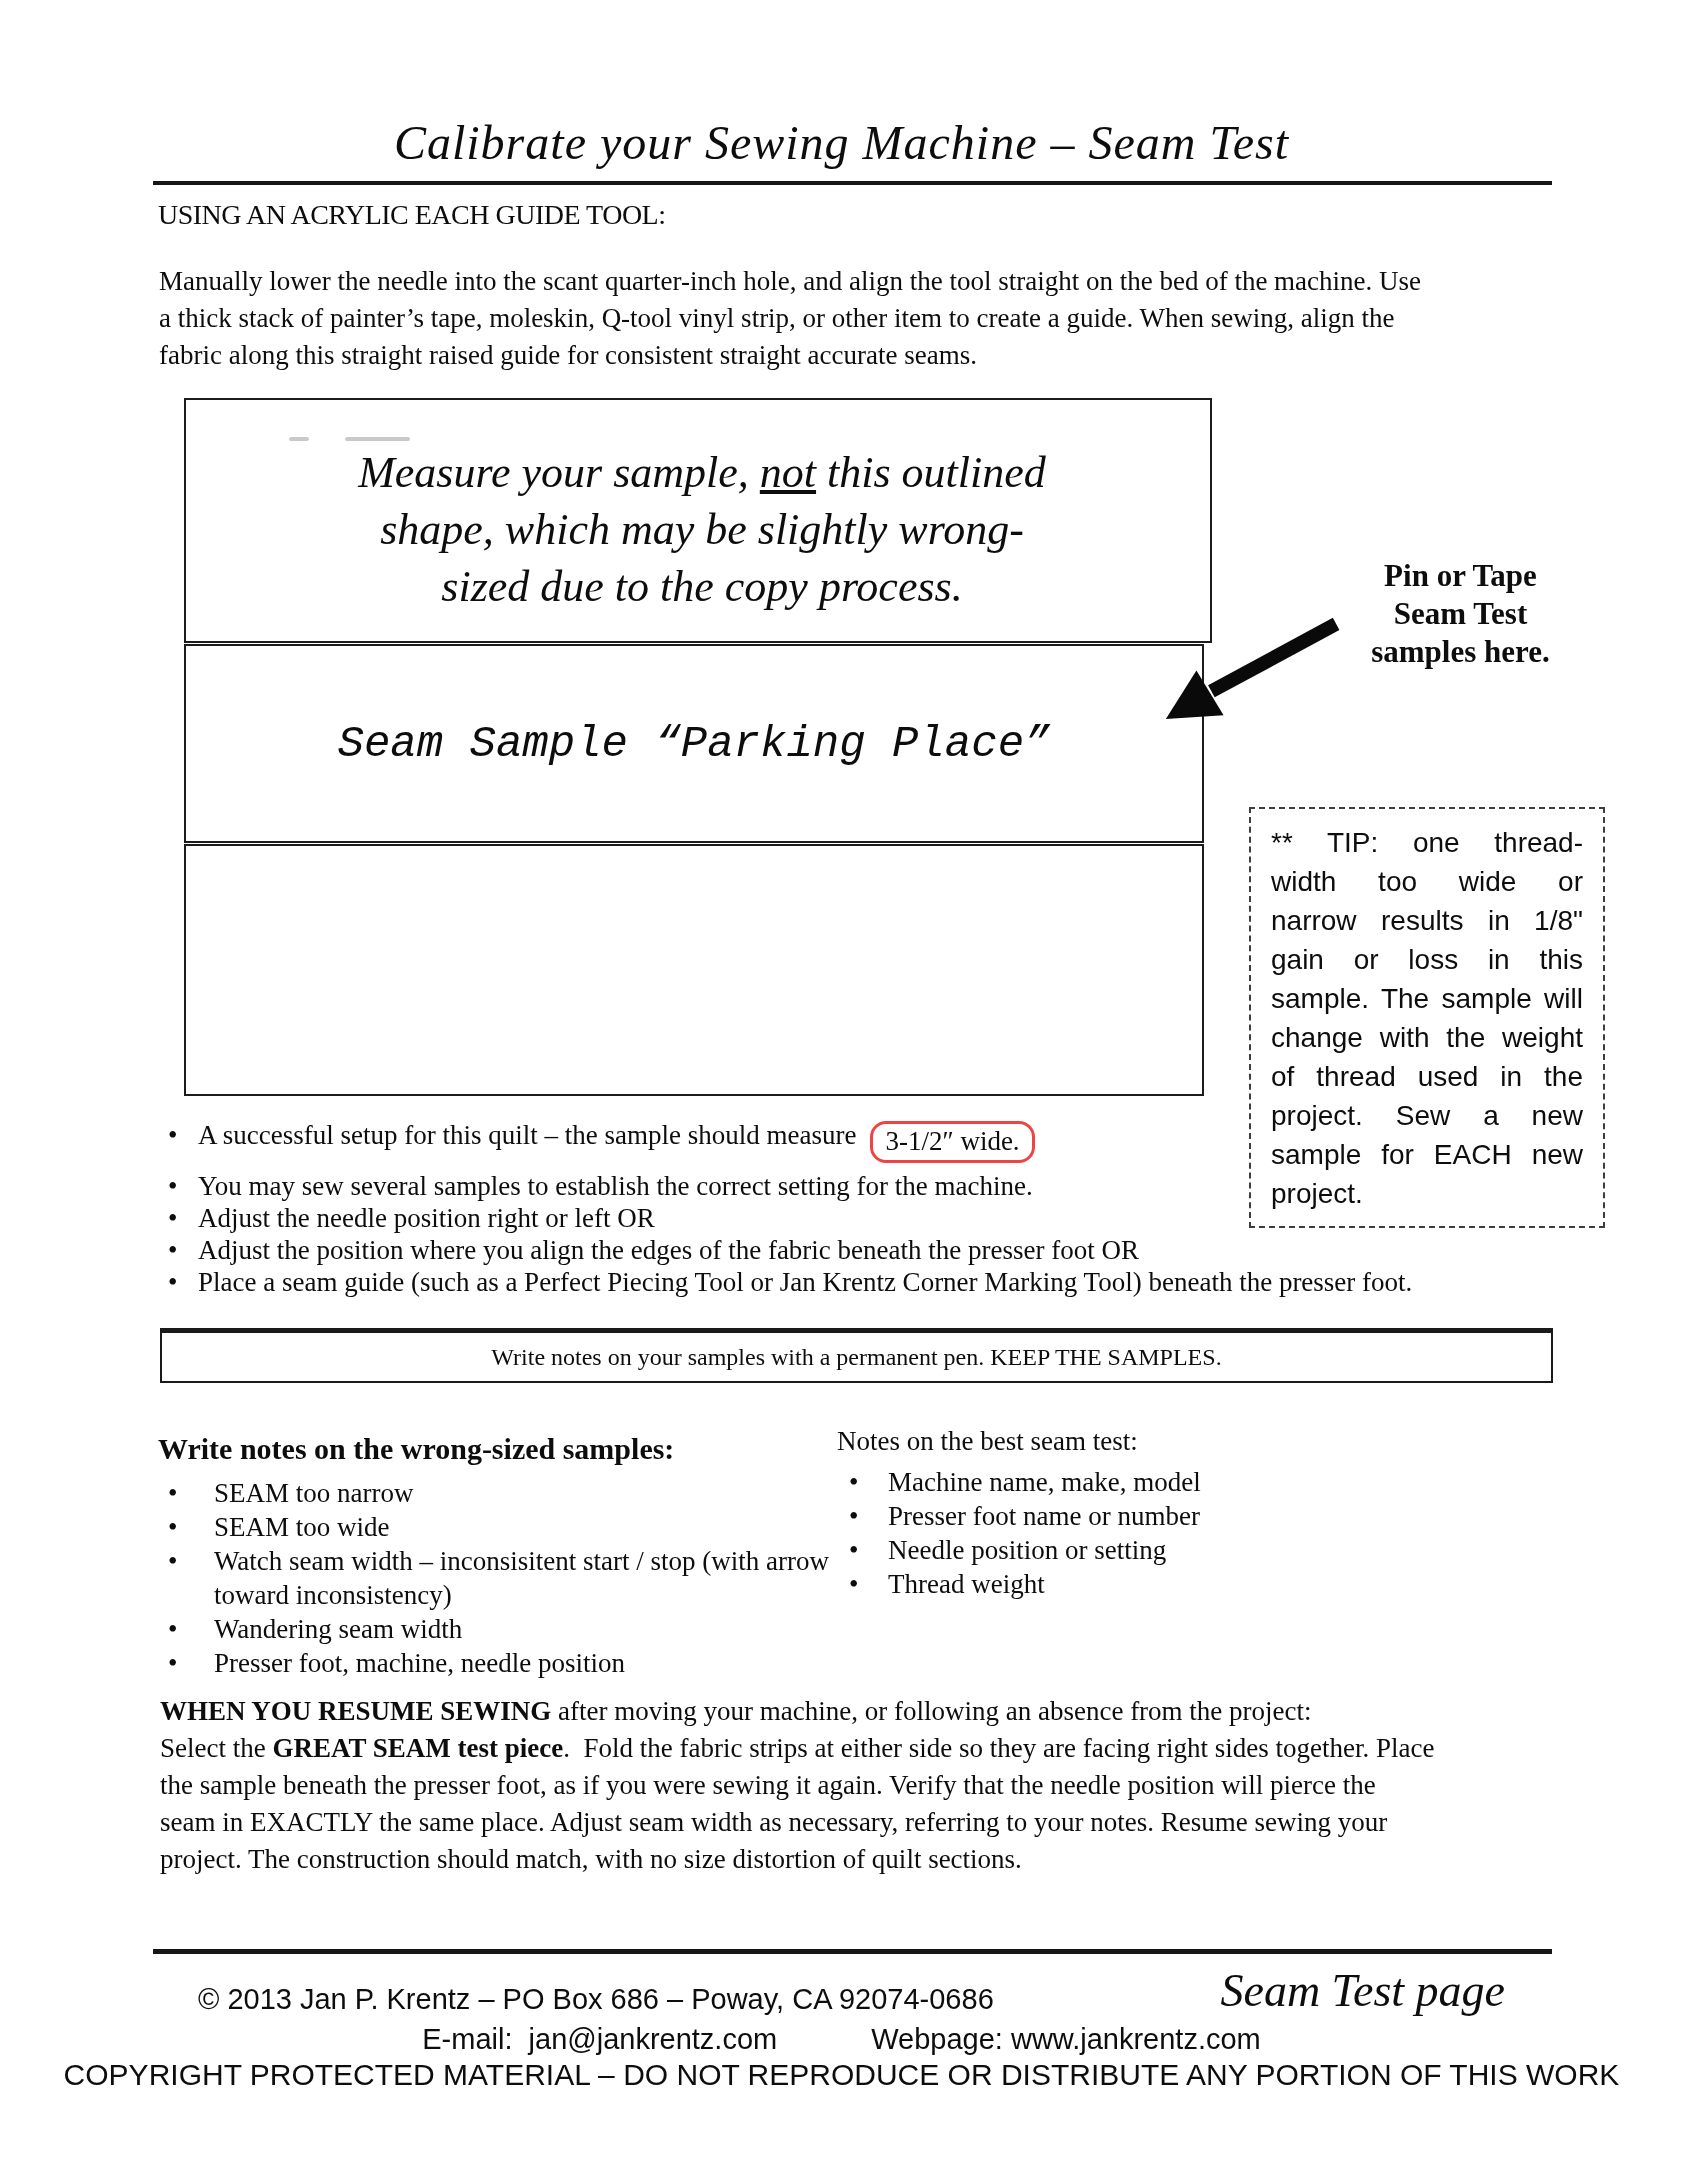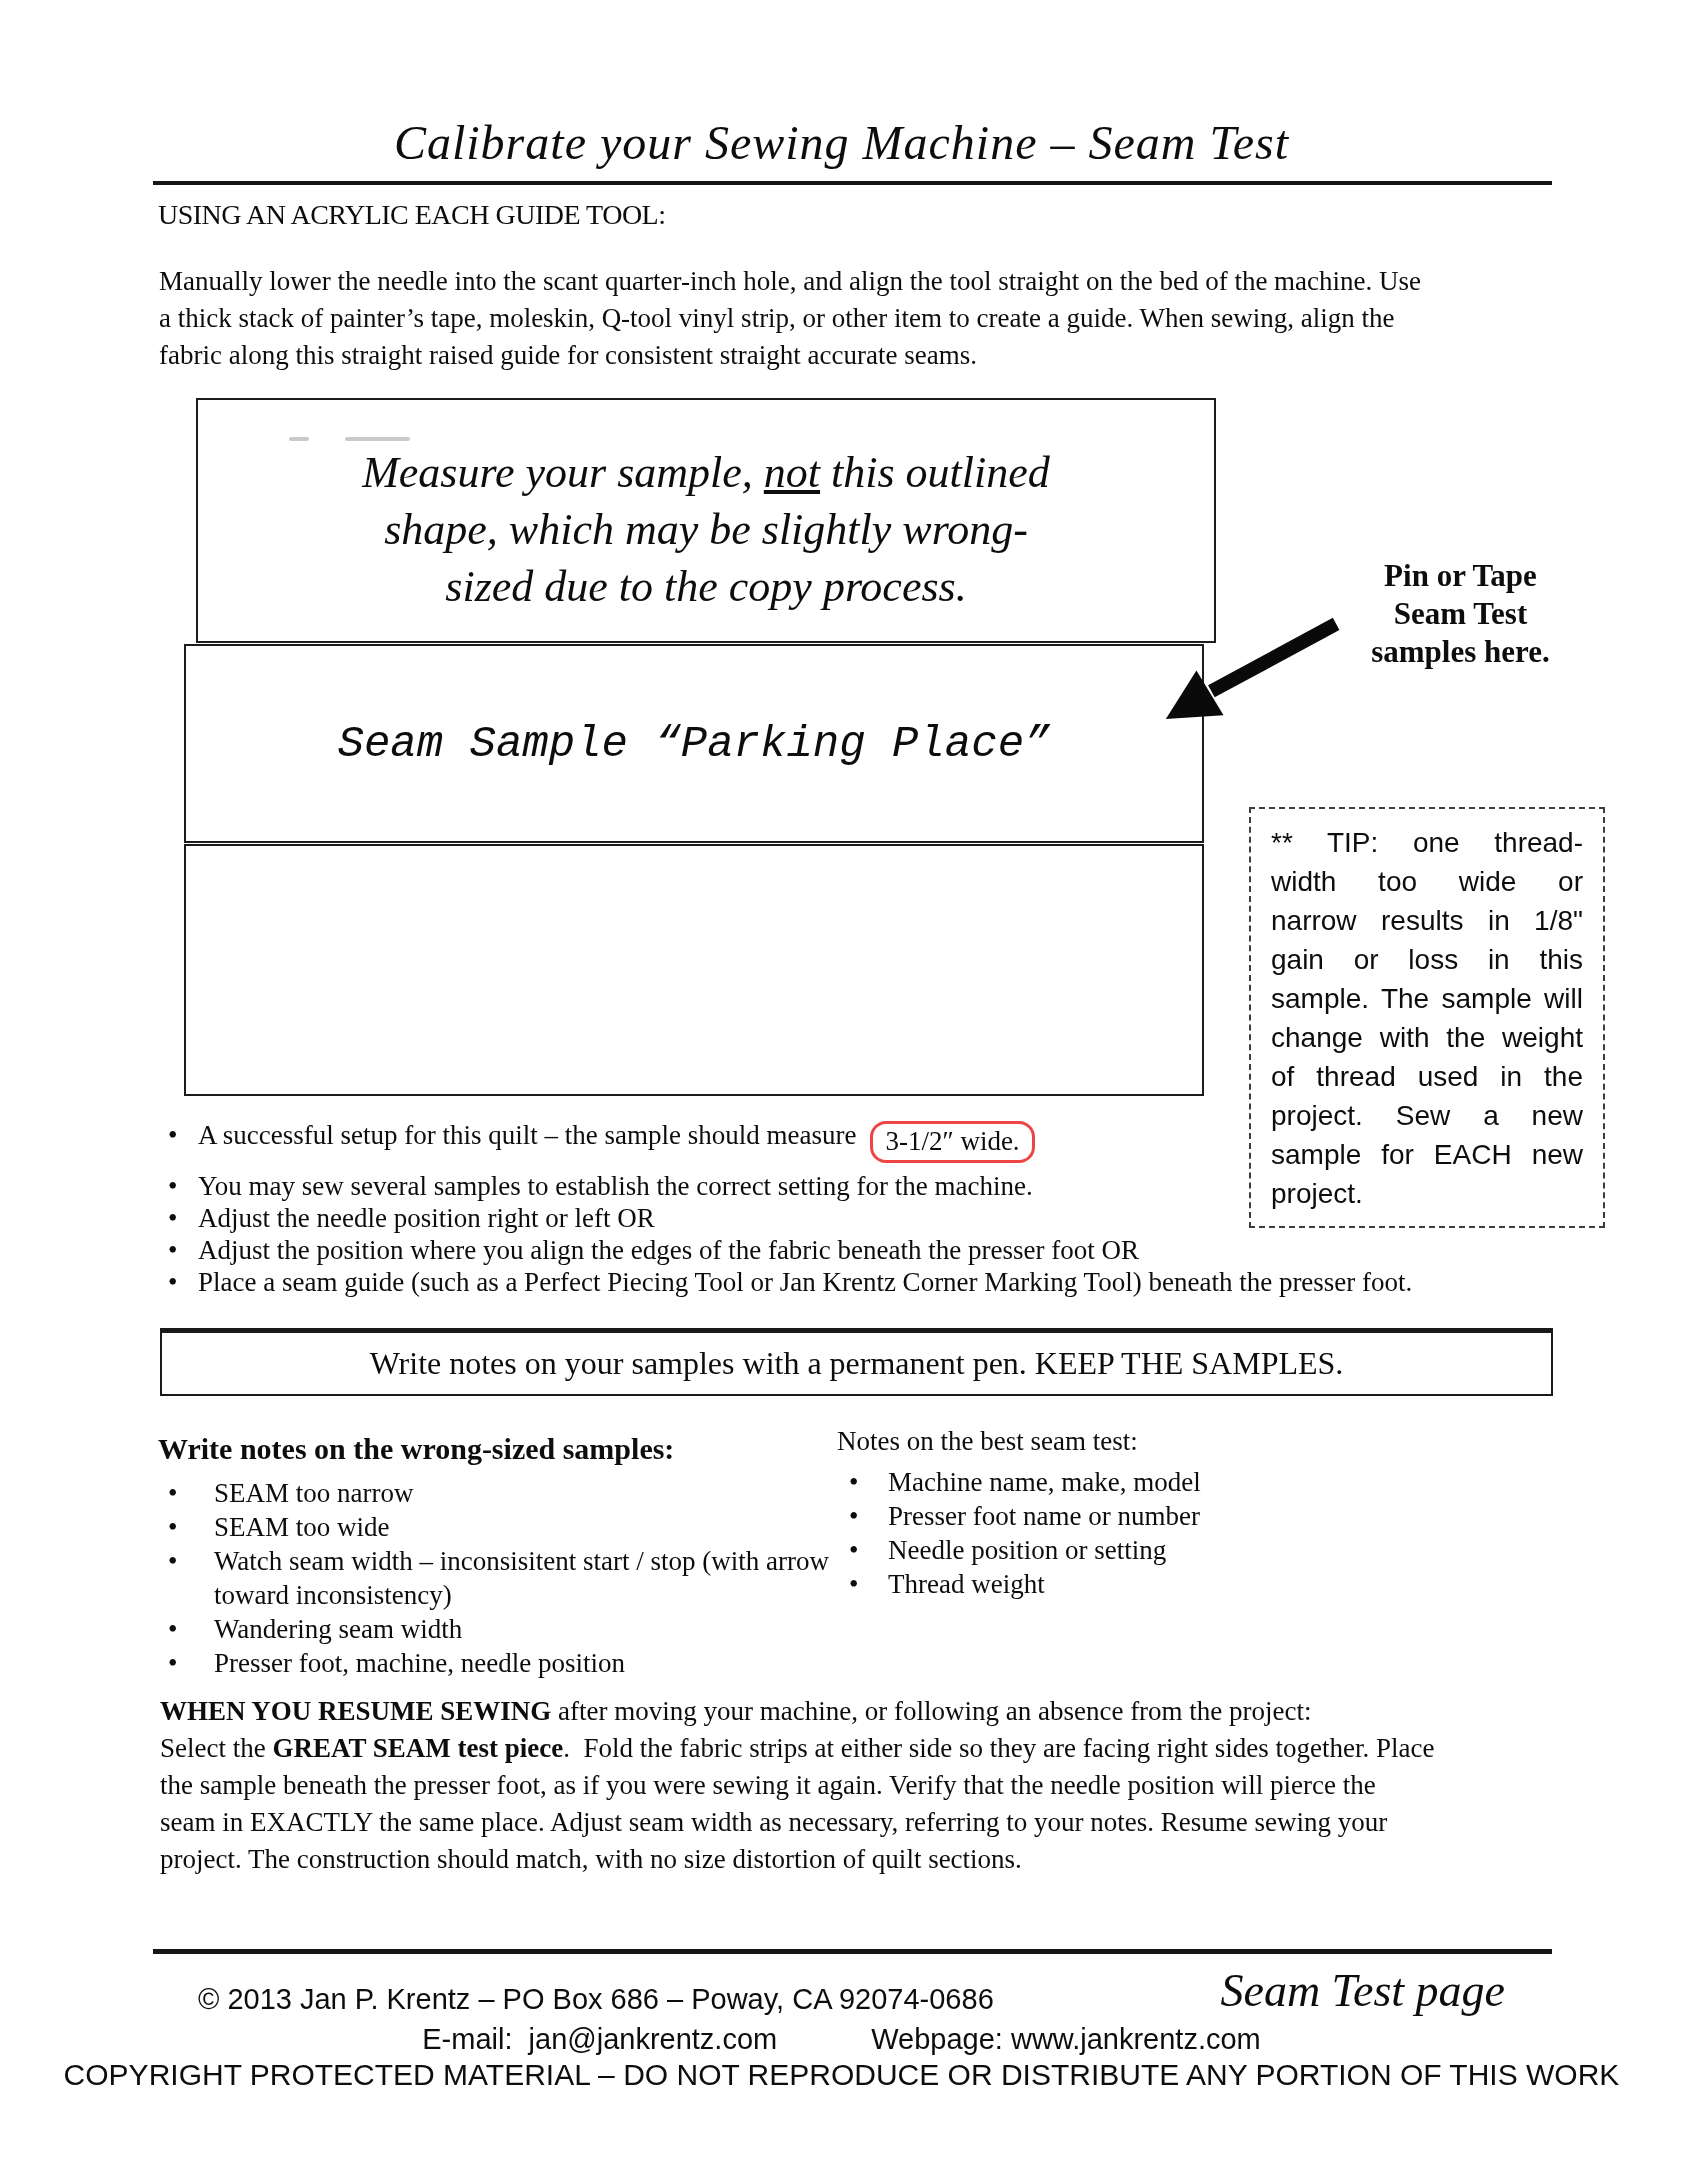--- a/index.html
+++ b/index.html
@@ -14,21 +14,21 @@
     top:83px;left:0;width:1683px;text-align:center;
     font-style:italic;font-size:48px;font-weight:400;letter-spacing:1px;
   }
   .rule{background:#161616;}
   .rule-top{top:181px;left:153px;width:1399px;height:4px;}
   
   .heading{top:199px;left:158px;font-size:28px;letter-spacing:-0.5px;}
   .intro{top:263px;left:159px;width:1436px;font-size:27px;line-height:37px;margin:0;}
   
   .sbox{border:2px solid #1c1c1c;background:#fff;}
-  .box-a{top:398px;left:196px;width:1016px;height:241px;}
+  .box-a{top:398px;left:184px;width:1016px;height:241px;padding-left:8px;}
   .box-a-text{
     padding-top:44px;text-align:center;font-style:italic;
     font-size:44px;line-height:57px;
   }
   .u{text-decoration:underline;}
   .box-b{top:644px;left:184px;width:1016px;height:195px;
     display:flex;align-items:center;justify-content:center;}
   .box-b-text{font-style:italic;font-size:44px;font-family:Liberation Mono, monospace;}
   .box-c{top:844px;left:184px;width:1016px;height:248px;}
   .artifact{background:#c9c9c9;border-radius:2px;}
@@ -53,24 +53,24 @@
     font-size:27px;line-height:32px;}
   .setup li{position:relative;padding-left:40px;}
   .setup li::before{content:"•";position:absolute;left:10px;font-size:27px;}
   .setup li.first{margin-bottom:7px;}
   .measure-chip{
     display:inline-block;margin-left:14px;border:3px solid #ef4444;border-radius:16px;
     padding:1px 12px 3px 12px;vertical-align:-6px;
   }
   
   .notice{
-    top:1328px;left:160px;width:1393px;height:68px;box-sizing:border-box;
+    top:1328px;left:160px;width:1393px;height:55px;box-sizing:border-box;
     border:2px solid #1a1a1a;border-top-width:5px;
     display:flex;align-items:center;justify-content:center;
-    font-size:32px;
+    font-size:24px;
   }
   
   .col-left{top:1432px;left:158px;width:673px;}
   .col-left-heading{font-weight:bold;font-size:30px;margin-bottom:10px;}
   .col-list{margin:0;padding:0;list-style:none;font-size:27px;line-height:34px;}
   .col-left .col-list li{position:relative;padding-left:56px;}
   .col-left .col-list li::before{content:"•";position:absolute;left:10px;}
   .col-right{top:1426px;left:837px;width:475px;}
   .col-right-heading{font-size:27px;margin-bottom:8px;}
   .col-right .col-list li{position:relative;padding-left:51px;line-height:34px;}

